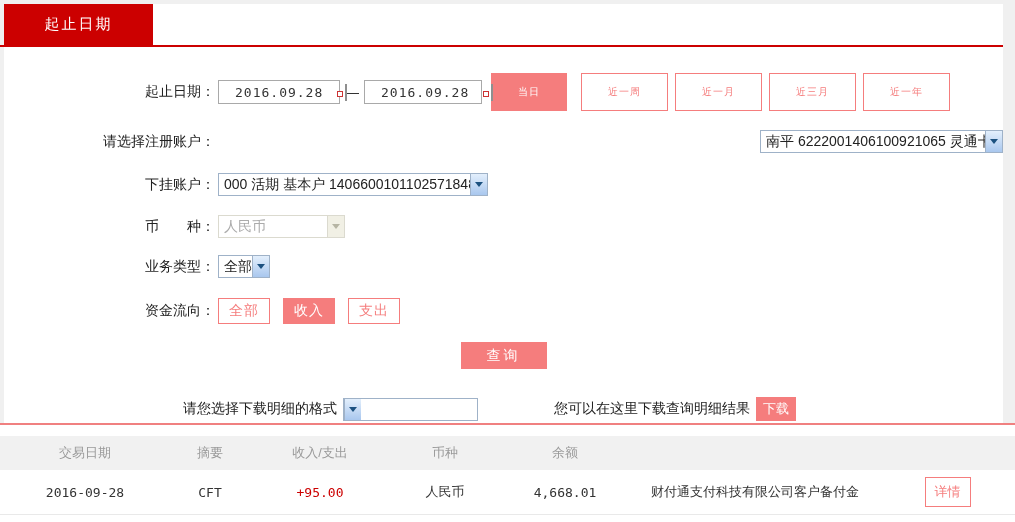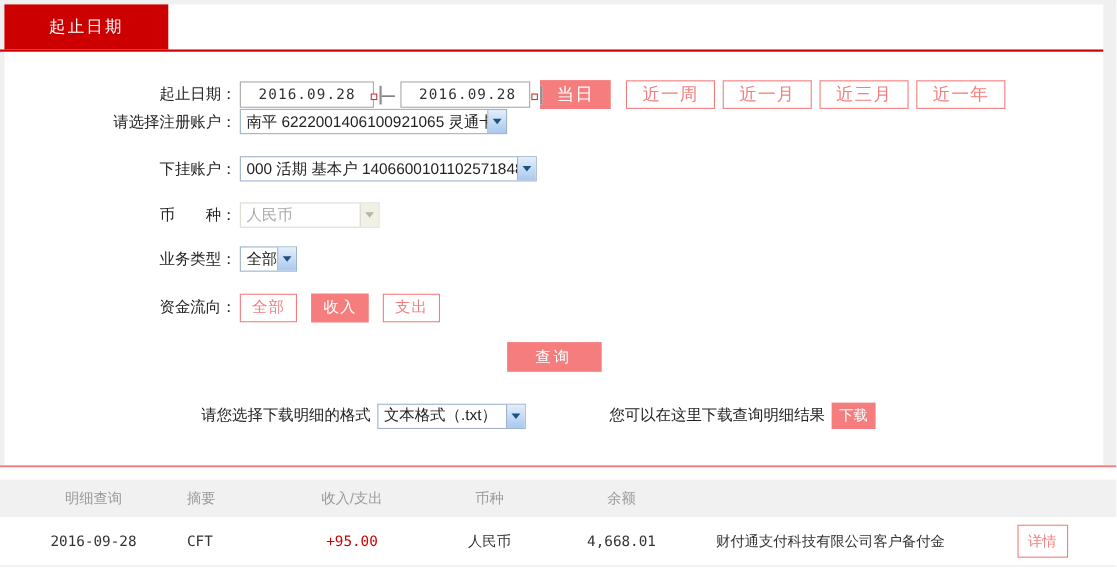--- a/index.html
+++ b/index.html
@@ -32,21 +32,21 @@
   .date-input{display:inline-flex;align-items:center;height:24px;border:1px solid #a9a9a9;background:#fff;gap:16px;}
   .date-text{font-family:"DejaVu Sans Mono",monospace;font-size:13px;color:#333;letter-spacing:1px;padding:0 6px 0 16px;}
   .cal{position:relative;width:16px;height:17px;border:1px solid #8f8f8f;background:#fff;display:inline-flex;flex-direction:column;margin-right:2px;cursor:pointer;}
   .cal-bar-blue{height:3px;background:#3a76c0;}
   .cal-bar-orange{height:2px;background:#f0a63c;}
   .cal-grid{flex:1;background:repeating-linear-gradient(0deg,#dcdcdc 0 2px,#f5f5f5 2px 4px),repeating-linear-gradient(90deg,#dcdcdc 0 2px,#f5f5f5 2px 4px);opacity:.8;}
   .cal:after{content:'';position:absolute;right:3px;bottom:3px;width:4px;height:4px;border:1px solid #cc3333;background:#fff;}
   .dash{font-size:14px;color:#333;margin:0 5px;}
 
   
-  .qbtn{height:26px;padding:0 14px;font-size:16px;display:inline-flex;align-items:center;justify-content:center;
+  .qbtn{height:38px;padding:0 26px;font-size:10px;display:inline-flex;align-items:center;justify-content:center;
         border:1px solid var(--salmon);color:var(--salmon);background:#fff;margin-right:7px;cursor:pointer;letter-spacing:1px;}
   .qbtn.filled{background:var(--salmon);color:#fff;border-color:var(--salmon);}
   .qbtn.first{margin-left:9px;margin-right:14px;}
   .fbtn{height:26px;min-width:44px;padding:0 10px;font-size:14px;display:inline-flex;align-items:center;justify-content:center;
         border:1px solid var(--salmon);color:var(--salmon);background:#fff;margin-right:13px;cursor:pointer;letter-spacing:1px;}
   .fbtn.filled{background:var(--salmon);color:#fff;}
 
   
   .sel{display:inline-flex;align-items:stretch;height:23px;border:1px solid #9fb2c8;background:#fff;cursor:pointer;}
   .sel-text{flex:1;display:flex;align-items:center;padding:0 5px;font-size:14px;color:#222;white-space:nowrap;overflow:hidden;}
@@ -67,21 +67,21 @@
   .dl-btn{margin-left:6px;width:40px;height:24px;background:var(--salmon);color:#fff;font-size:13px;border:none;
           display:flex;align-items:center;justify-content:center;cursor:pointer;}
 
   
   .table-section{position:absolute;left:0;top:423px;width:1015px;}
   .pink-line{height:2px;background:var(--table_line_pink);}
   .t-gap{height:11px;background:#fff;}
   .thead{height:34px;background:var(--header_bg);display:flex;align-items:center;font-size:13px;color:var(--header_text);}
   .trow{height:45px;background:#fff;display:flex;align-items:center;font-size:13px;color:#333;border-bottom:1px solid #e9e9e9;}
   .c1{flex:0 0 170px;text-align:center;}
-  .c2{flex:0 0 80px;text-align:left;}
+  .c2{flex:0 0 80px;text-align:center;}
   .c3{flex:0 0 140px;text-align:center;}
   .c4{flex:0 0 110px;text-align:center;}
   .c5{flex:0 0 130px;text-align:center;}
   .c6{flex:0 0 250px;text-align:center;}
   .c7{flex:0 0 135px;text-align:center;}
   .mono{font-family:"DejaVu Sans Mono",monospace;}
   .amount-in{color:var(--amount_red);}
   .detail-btn{display:inline-block;border:1px solid var(--salmon);color:var(--salmon);background:#fff;
               font-size:13px;padding:5px 9px;cursor:pointer;}
 </style>
@@ -118,21 +118,21 @@
             <span class="cal-grid"></span>
           </span>
       </span>
       <span class="qbtn filled first">当日</span>
       <span class="qbtn">近一周</span>
       <span class="qbtn">近一月</span>
       <span class="qbtn">近三月</span>
       <span class="qbtn">近一年</span>
     </div>
 
-    <div class="form-row" style="">
+    <div class="form-row" style="margin-top:19px;justify-content:space-between;">
       <span class="flabel">请选择注册账户：</span>
       <span class="gap3"></span>
       <span class="sel" style="width:243px;">
         <span class="sel-text">南平 6222001406100921065 灵通卡</span>
         <span class="sel-arrow">
             <i class="tri"></i>
           </span>
       </span>
     </div>
 
@@ -177,35 +177,34 @@
       <span class="fbtn">支出</span>
     </div>
 
     <div class="query-row" style="margin-top:18px;">
       <button class="query-btn">查询</button>
     </div>
 
     <div class="dl-row" style="margin-top:28px;">
       <span class="dl-label">请您选择下载明细的格式</span>
       <span class="sel" style="width:135px;margin-left:6px;">
-        <span class="sel-text">文本格式（.txt）</span>
         <span class="sel-arrow">
             <i class="tri"></i>
           </span>
       </span>
       <span class="dl-hint">您可以在这里下载查询明细结果</span>
       <button class="dl-btn">下载</button>
     </div>
   </div>
 
   <div class="table-section">
     <div class="pink-line"></div>
     <div class="t-gap"></div>
     <div class="thead">
-      <span class="c1">明细查询</span>
+      <span class="c1">交易日期</span>
       <span class="c2">摘要</span>
       <span class="c3">收入/支出</span>
       <span class="c4">币种</span>
       <span class="c5">余额</span>
       <span class="c7"></span>
     </div>
     <div class="trow">
       <span class="c1 mono">2016-09-28</span>
       <span class="c2 mono">CFT</span>
       <span class="c3 mono amount-in">+95.00</span>

